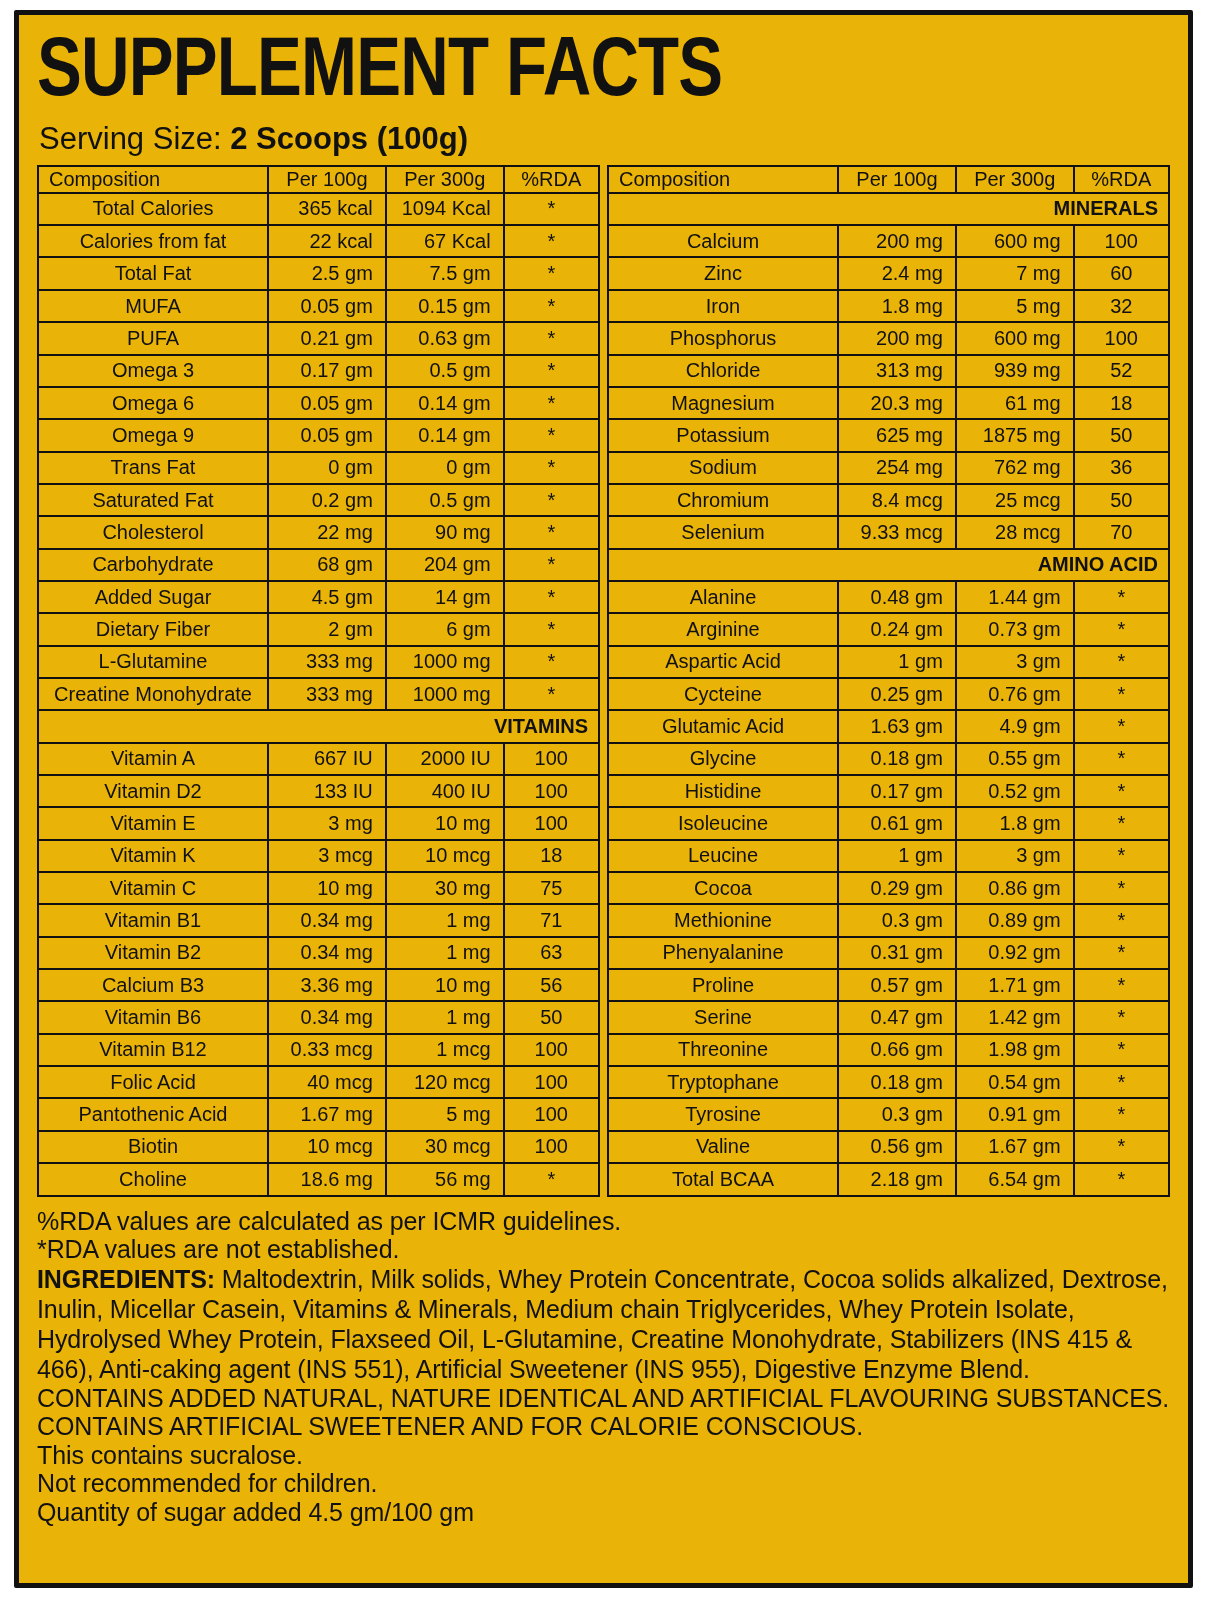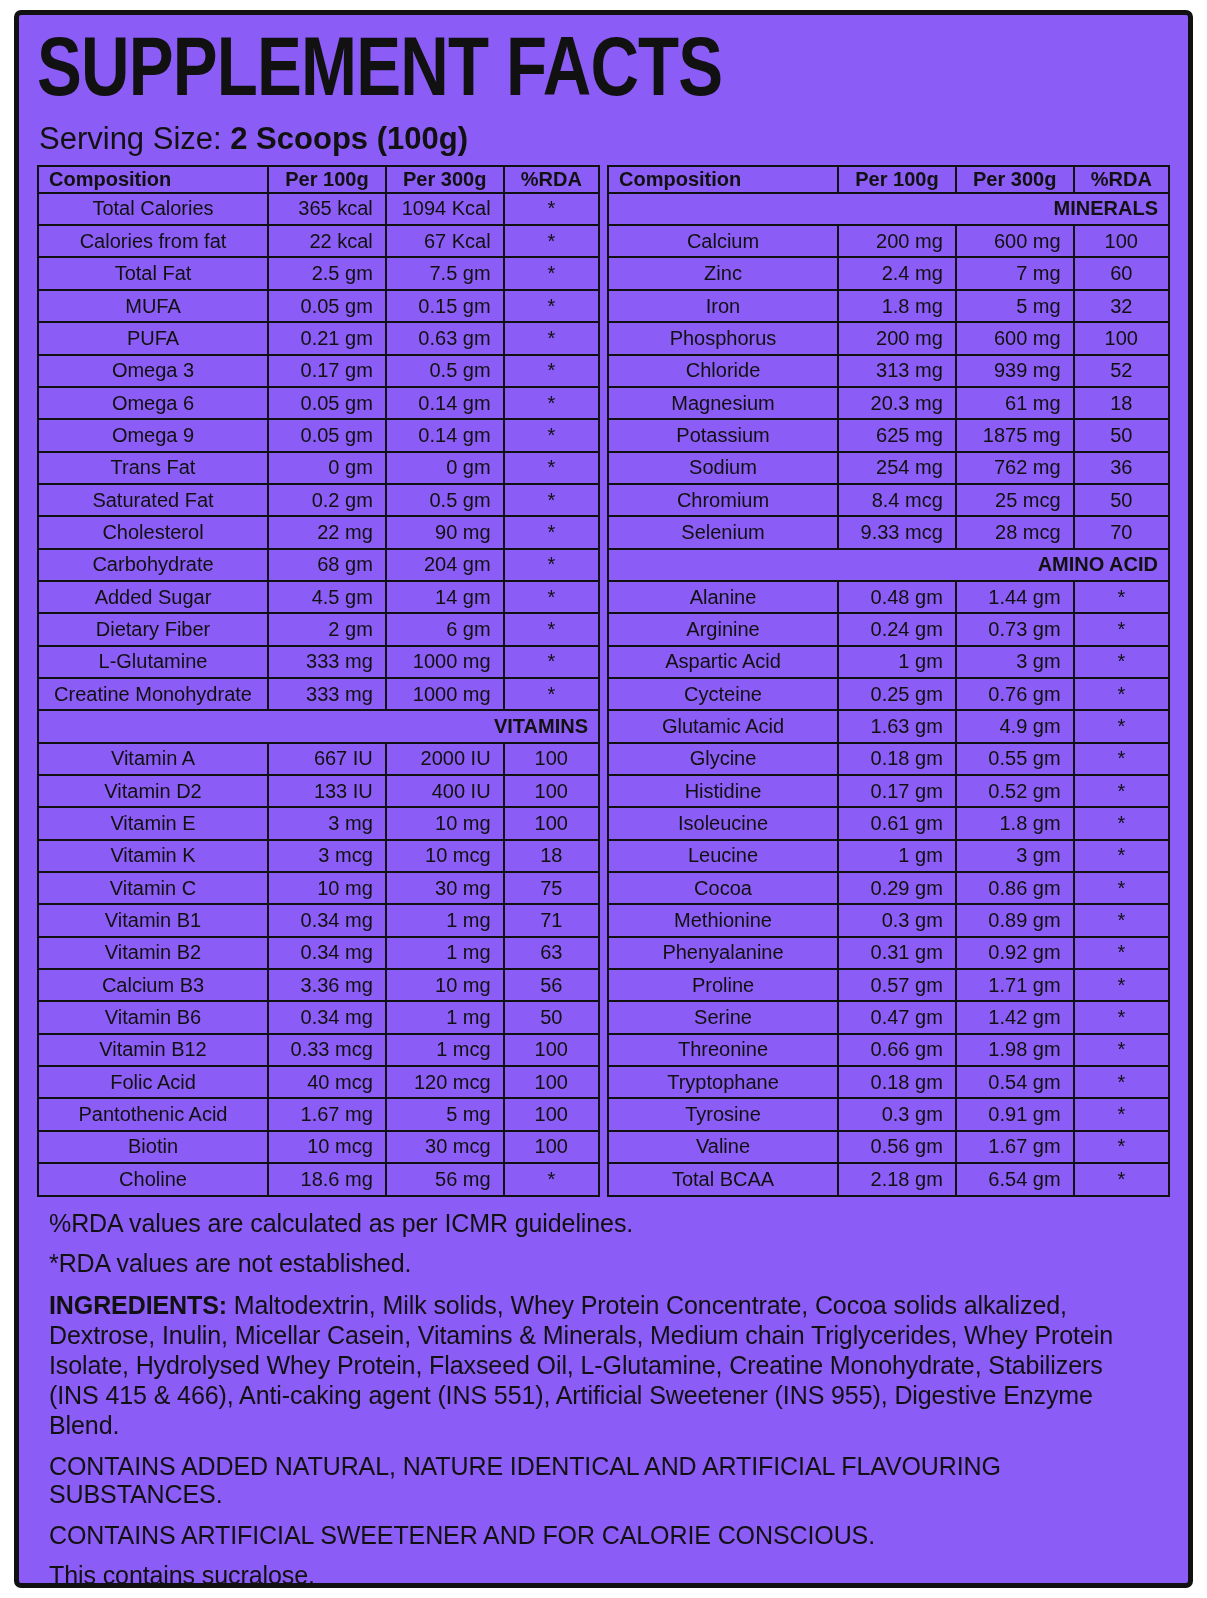--- a/index.html
+++ b/index.html
@@ -2,45 +2,45 @@
 <html><head>
 <meta charset="utf-8">
 <style>
   html,body{margin:0;padding:0}
   body{
     width:1207px;height:1598px;background:#ffffff;color:#111111;
     font-family:"Liberation Sans",sans-serif;
   }
   .label{
     box-sizing:border-box;margin:10px 14px;height:1578px;
-    border:5px solid #111111;border-radius:7px;
-    padding:12px 18px 6px 18px;overflow:hidden;background:#8b5cf6;
+    border:5px solid #111111;border-radius:2px;
+    padding:12px 18px 6px 18px;overflow:hidden;background:#eab308;
   }
   .title{
     font-weight:bold;font-size:84px;line-height:.95;white-space:nowrap;
     transform:scaleX(.80);transform-origin:left top;letter-spacing:-1px;
   }
   .serving{font-size:31px;margin:14px 0 8px 2px}
   .serving .sv-bold{font-weight:bold}
 
   .tables{display:flex;gap:7px;height:1032px}
   table{border-collapse:collapse;table-layout:fixed;height:100%;flex:1}
   th,td{
     border:2px solid #111111;padding:1px 10px;font-size:20px;
     overflow:hidden;white-space:nowrap;
   }
-  th{font-weight:bold;text-align:center}
+  th{font-weight:normal;text-align:center}
   th.c-name{text-align:left}
   td.c-name{text-align:center}
   td.c-val{text-align:right;padding-right:12px}
   td.c-rda{text-align:center}
   td.c-sec{text-align:right;font-weight:bold}
 
   .footer{margin-top:10px;font-size:25px;line-height:1.14;letter-spacing:-.1px}
-  .footer p{margin:12px}
+  .footer p{margin:0}
   .f-note{margin:0}
   .f-ingredients{margin-top:12px;line-height:1.2}
   .f-ingredients .ing-label{font-weight:bold}
   .f-flavouring{margin-top:12px}
   .f-sweetener{margin-top:14px}
   .f-sucralose{margin-top:12px}
   .f-children{margin-top:2px}
   .f-sugar{margin-top:2px}
 </style>
 </head>

